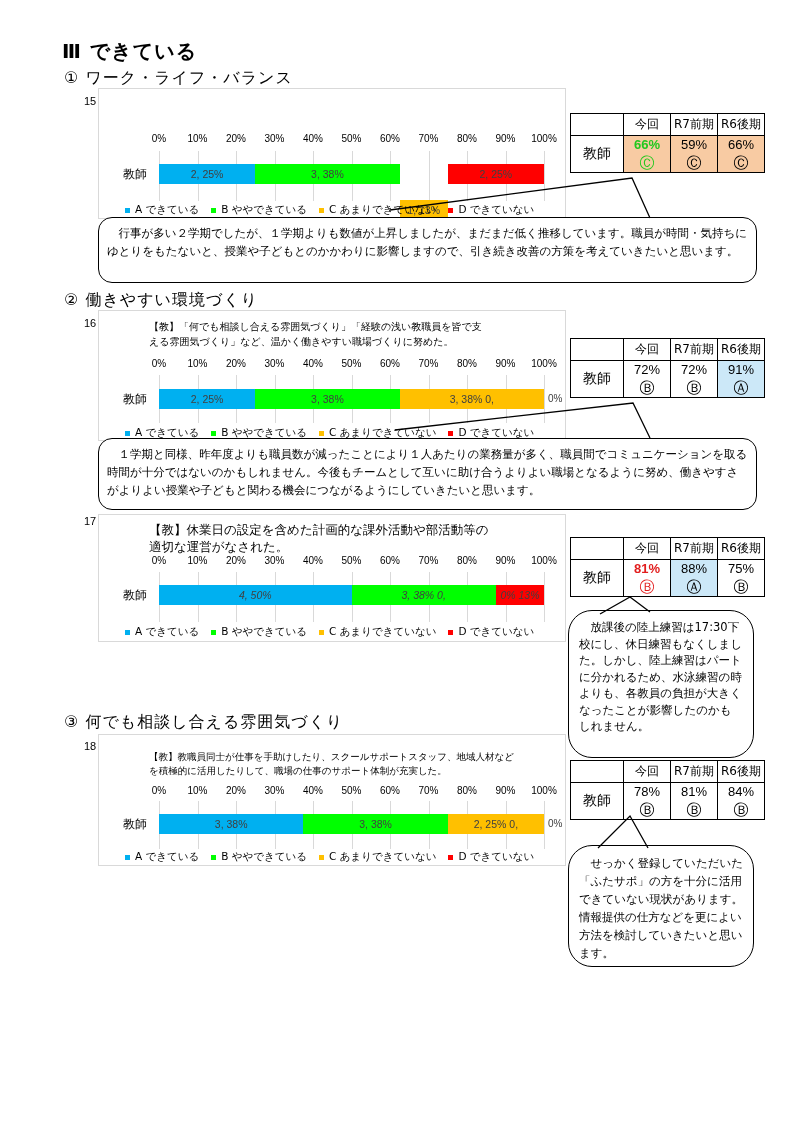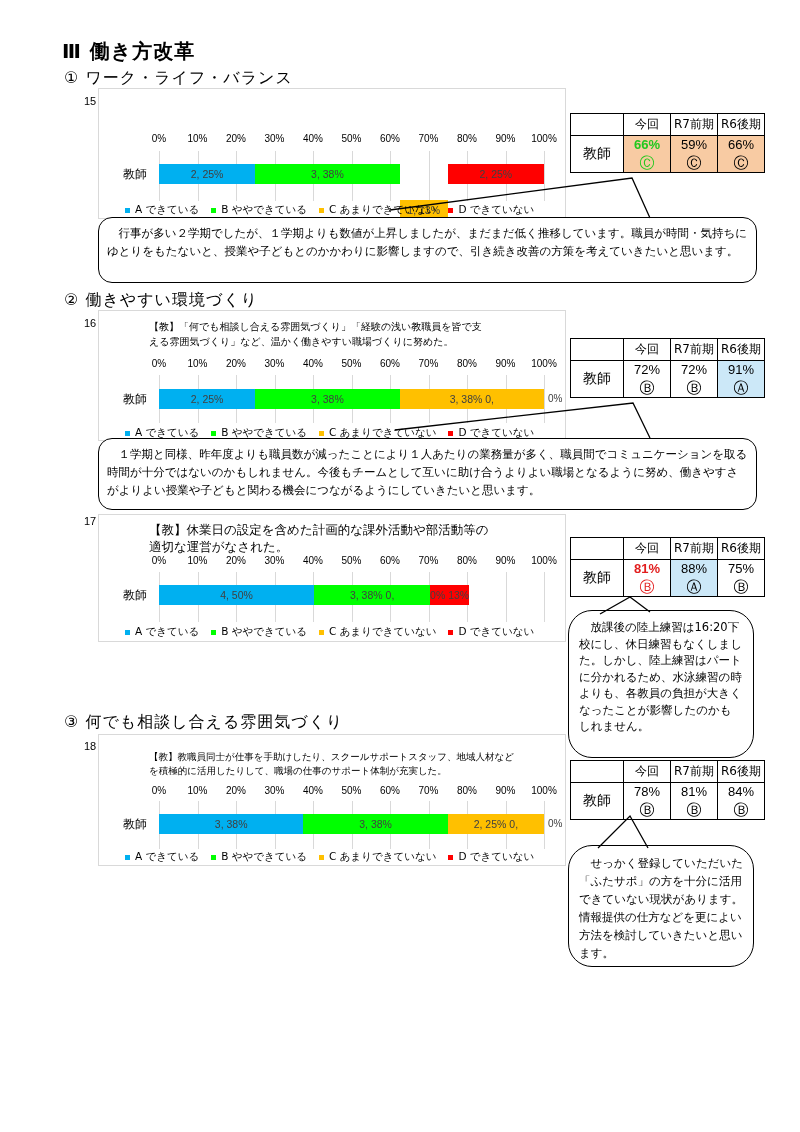--- a/index.html
+++ b/index.html
@@ -24,21 +24,21 @@
   table.score .rowlbl{width:52px;font-size:14px;}
   table.score .col{width:46px;}
   .val{font-family:"Liberation Sans",sans-serif;font-size:13px;line-height:18px;}
   .mark{font-size:15px;line-height:18px;}
   .bubble{position:absolute;border:1.5px solid #000;border-radius:14px;background:#fff;box-sizing:border-box;font-size:11.5px;line-height:18px;padding:6px 8px;}
   svg.lines{position:absolute;left:0;top:0;pointer-events:none;}
 </style>
 </head>
 <body>
 
-<div class="abs h1">Ⅲ 働き方改革</div>
+<div class="abs h1">Ⅲ できている</div>
 <div class="abs h2" style="left:64px;top:68px;">① ワーク・ライフ・バランス</div>
 <div class="abs h2" style="left:64px;top:290px;">② 働きやすい環境づくり</div>
 <div class="abs h2" style="left:64px;top:712px;">③ 何でも相談し合える雰囲気づくり</div>
 
 <div class="abs qnum" style="left:84px;top:95px;">15</div>
 <div class="abs chart" style="left:98px;top:88px;width:468px;height:131px;">
   <div class="abs ticks" style="left:60px;top:44px;width:385px;height:14px;">
     <span class="tick" style="left:0%">0%</span>
     <span class="tick" style="left:10%">10%</span>
     <span class="tick" style="left:20%">20%</span>
@@ -200,21 +200,21 @@
       <div class="grid" style="left: 30%; top: 0px; height: 100%;"></div>
       <div class="grid" style="left: 40%; top: 0px; height: 100%;"></div>
       <div class="grid" style="left: 50%; top: 0px; height: 100%;"></div>
       <div class="grid" style="left: 60%; top: 0px; height: 100%;"></div>
       <div class="grid" style="left: 70%; top: 0px; height: 100%;"></div>
       <div class="grid" style="left: 80%; top: 0px; height: 100%;"></div>
       <div class="grid" style="left: 90%; top: 0px; height: 100%;"></div>
       <div class="grid" style="left: 100%; top: 0px; height: 100%;"></div>
     </div>
   <div class="barlbl" style="left:24px;top:72px;">教師</div>
-  <div class="bar" style="left:60px;top:70px;width:310px;">
+  <div class="bar" style="left:60px;top:70px;width:385px;font-style:italic;">
       <div class="seg" style="width: 50%; background: rgb(0, 176, 240);">4, 50%</div>
       <div class="seg" style="width: 37.5%; background: rgb(0, 255, 0);">3, 38%        0,</div>
       <div class="seg" style="width: 12.5%; background: rgb(255, 0, 0);">0% 13%</div>
     </div>
   <div class="legend" style="left:26px;top:110px;">
     <span><i class="sq" style="background:#00b0f0"></i><span>A できている</span></span>
     <span><i class="sq" style="background:#00ff00"></i><span>B ややできている</span></span>
     <span><i class="sq" style="background:#ffc000"></i><span>C あまりできていない</span></span>
     <span><i class="sq" style="background:#ff0000"></i><span>D できていない</span></span>
   </div>
@@ -237,21 +237,21 @@
           <div class="val">88%</div>
           <div class="mark">Ⓐ</div>
         </td>
     <td>
           <div class="val">75%</div>
           <div class="mark">Ⓑ</div>
         </td>
   </tr>
 </tbody>
   </table>
-<div class="bubble" style="left:568px;top:610px;width:186px;height:148px;border-radius:24px;padding:8px 10px;line-height:16.5px;font-size:11.5px;">　放課後の陸上練習は16:20下校にし、休日練習もなくしました。しかし、陸上練習はパートに分かれるため、水泳練習の時よりも、各教員の負担が大きくなったことが影響したのかもしれません。</div>
+<div class="bubble" style="left:568px;top:610px;width:186px;height:148px;border-radius:24px;padding:8px 10px;line-height:16.5px;font-size:11.5px;">　放課後の陸上練習は17:30下校にし、休日練習もなくしました。しかし、陸上練習はパートに分かれるため、水泳練習の時よりも、各教員の負担が大きくなったことが影響したのかもしれません。</div>
 
 <div class="abs qnum" style="left:84px;top:740px;">18</div>
 <div class="abs chart" style="left:98px;top:734px;width:468px;height:132px;">
   <div class="abs ctitle" style="left:50px;top:7px;font-size:9.5px;line-height:14px;margin-top:8px;">【教】教職員同士が仕事を手助けしたり、スクールサポートスタッフ、地域人材など
 を積極的に活用したりして、職場の仕事のサポート体制が充実した。</div>
   <div class="abs ticks" style="left:60px;top:50px;width:385px;height:14px;">
     <span class="tick" style="left:0%">0%</span>
     <span class="tick" style="left:10%">10%</span>
     <span class="tick" style="left:20%">20%</span>
     <span class="tick" style="left:30%">30%</span>

